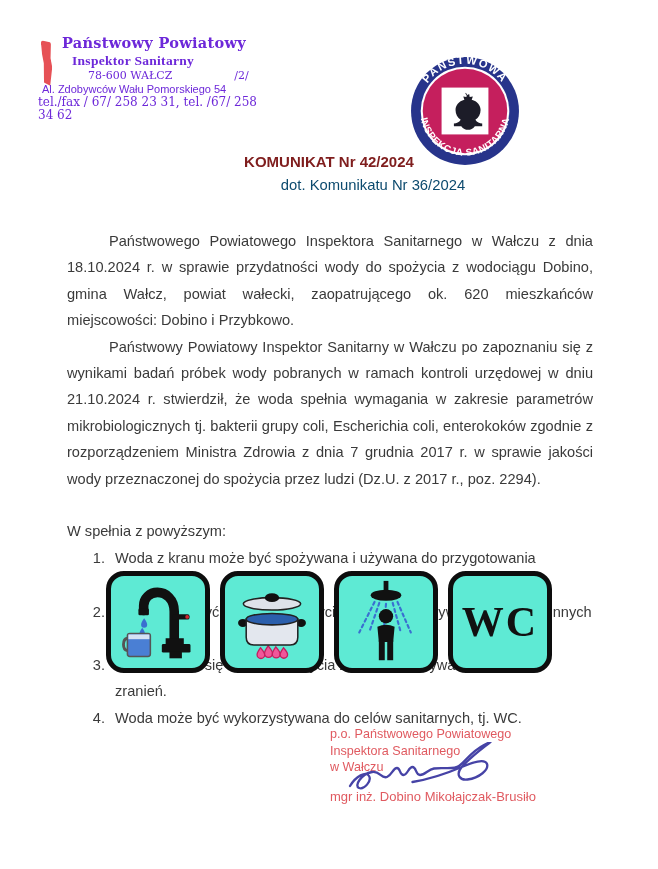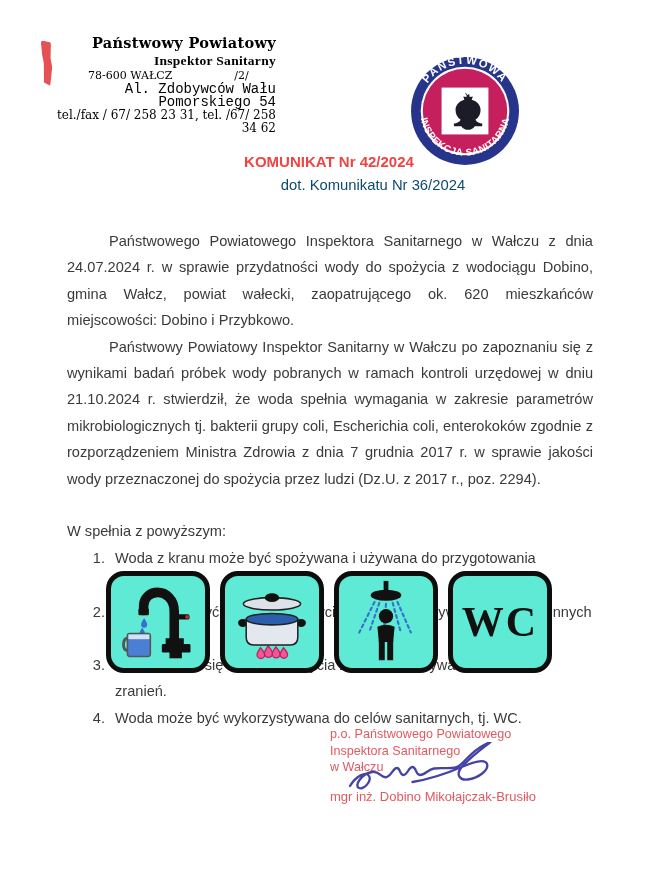--- a/index.html
+++ b/index.html
@@ -3,37 +3,37 @@
 <meta charset="utf-8">
 <style>
   html,body{margin:0;padding:0;background:#888;}
   *{box-sizing:border-box;}
   .page{
     position:relative;width:658px;height:869px;margin:0 auto;
     background:#ffffff;overflow:hidden;
     font-family:"Liberation Sans",sans-serif;color:#3a3a3a;
   }
   
-  .stamp{position:absolute;left:36px;top:34px;width:240px;color:#000000;text-align:right;}
+  .stamp{position:absolute;left:36px;top:34px;width:240px;color:#6d28d9;}
   .stamp-mark{
     position:absolute;left:6px;top:6px;width:10px;height:46px;
     background:#e23338;opacity:.85;border-radius:3px 5px 4px 6px;
     transform:rotate(-3deg);
     clip-path:polygon(0 0,100% 6%,88% 40%,100% 60%,70% 100%,10% 92%,18% 50%,0 22%);
   }
   .stamp .l1{font-family:"DejaVu Serif",serif;font-weight:bold;font-size:14.5px;line-height:18px;padding-left:26px;letter-spacing:.3px;}
   .stamp .l2{font-family:Liberation Serif, serif;font-weight:bold;font-size:13.5px;line-height:17px;padding-left:36px;letter-spacing:.3px;}
   .stamp .l3{font-family:"DejaVu Serif",serif;font-size:11px;line-height:14px;padding-left:52px;display:flex;gap:28px;}
   .stamp .l3 .slash{margin-left:34px;}
-  .stamp .l4{font-family:Liberation Mono, monospace;font-size:14px;line-height:13px;padding-left:6px;}
+  .stamp .l4{font-family:Liberation Sans, sans-serif;font-size:11px;line-height:13px;padding-left:6px;}
   .stamp .l5{font-family:"DejaVu Serif",serif;font-size:12px;line-height:13px;padding-left:2px;}
   
   .badge{position:absolute;left:409px;top:55px;width:112px;height:112px;}
   
-  .title{position:absolute;left:0;top:153px;width:100%;text-align:center;font-weight:bold;font-size:15px;color:#ef4444;}
+  .title{position:absolute;left:0;top:153px;width:100%;text-align:center;font-weight:bold;font-size:15px;color:#7f1d1d;}
   .subtitle{position:absolute;left:0;top:177px;width:100%;text-align:center;font-size:14.8px;color:#0c4a6e;margin-left:44px;}
   
   .body-text{position:absolute;left:67px;top:228px;width:526px;font-size:14.6px;line-height:26.4px;text-align:justify;color:#3a3a3a;}
   .body-text p{margin:0;text-indent:42px;}
   .list-intro{margin-top:26px !important;text-indent:0 !important;text-align:left;}
   ol.points{margin:1px 0 0 0;padding-left:42px;text-align:left;}
   ol.points li{padding-left:6px;line-height:26.6px;}
   
   .icons-row{position:absolute;left:0;top:571px;width:100%;display:flex;justify-content:center;gap:10px;}
   .icon-box{
@@ -84,21 +84,21 @@
       <text font-family="Liberation Sans, sans-serif" font-size="9.5" font-weight="bold" fill="#ffffff" letter-spacing="0.6">
         <textPath href="#arcBot" startOffset="50%" text-anchor="middle">INSPEKCJA SANITARNA</textPath>
       </text>
     </svg>
   </div>
 
   <div class="title">KOMUNIKAT Nr 42/2024</div>
   <div class="subtitle">dot. Komunikatu Nr 36/2024</div>
 
   <div class="body-text">
-    <p>Państwowego Powiatowego Inspektora Sanitarnego w Wałczu z dnia 24.07.2024 r. w sprawie przydatności wody do spożycia z wodociągu Dobino, gmina Wałcz, powiat wałecki, zaopatrującego ok. 620 mieszkańców miejscowości: Dobino i Przybkowo.</p>
+    <p>Państwowego Powiatowego Inspektora Sanitarnego w Wałczu z dnia 18.10.2024 r. w sprawie przydatności wody do spożycia z wodociągu Dobino, gmina Wałcz, powiat wałecki, zaopatrującego ok. 620 mieszkańców miejscowości: Dobino i Przybkowo.</p>
     <p>Państwowy Powiatowy Inspektor Sanitarny w Wałczu po zapoznaniu się z wynikami badań próbek wody pobranych w ramach kontroli urzędowej w dniu 21.10.2024 r. stwierdził, że woda spełnia wymagania w zakresie parametrów mikrobiologicznych tj. bakterii grupy coli, Escherichia coli, enterokoków zgodnie z rozporządzeniem Ministra Zdrowia z dnia 7 grudnia 2017 r. w sprawie jakości wody przeznaczonej do spożycia przez ludzi (Dz.U. z 2017 r., poz. 2294).</p>
     <p class="list-intro">W spełnia z powyższym:</p>
     <ol class="points">
       <li>Woda z kranu może być spożywana i używana do przygotowania posiłków.</li>
       <li>Woda może być używana do mycia owoców, warzyw, naczyń kuchennych i prania.</li>
       <li>Woda nadaje się do kąpieli, mycia zębów, przemywania otwartych zranień.</li>
       <li>Woda może być wykorzystywana do celów sanitarnych, tj. WC.</li>
     </ol>
   </div>
 

